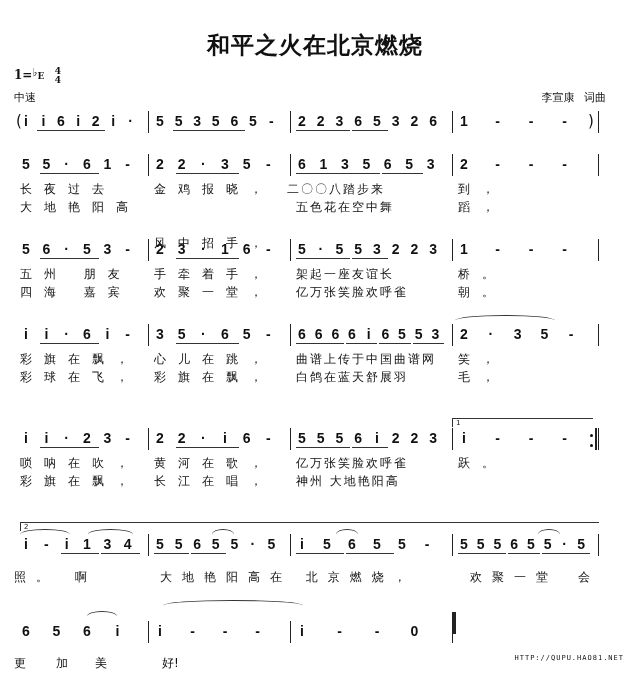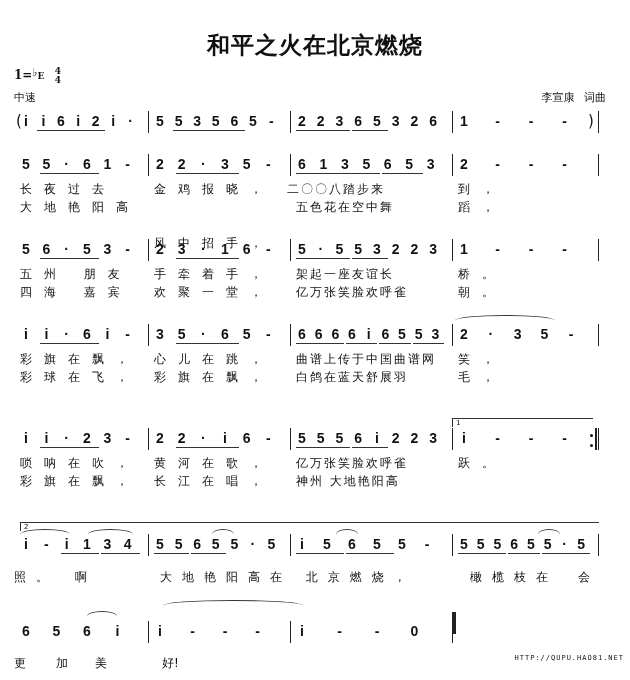--- a/index.html
+++ b/index.html
@@ -281,21 +281,21 @@
     <div class="ul" style="left: 508.25px; top: 553px; width: 31.5px;"></div>
     <div class="ul" style="left: 541.75px; top: 553px; width: 48.25px;"></div>
     <div class="barline" style="left: 148px; top: 534px; height: 22px;"></div>
     <div class="barline" style="left: 290px; top: 534px; height: 22px;"></div>
     <div class="barline" style="left: 452px; top: 534px; height: 22px;"></div>
     <div class="barline" style="left: 598px; top: 534px; height: 22px;"></div>
     <div class="lyric" style="left: 14px; top: 569px; letter-spacing: 10px;">照。</div>
     <div class="lyric" style="left: 75px; top: 569px; letter-spacing: 10px;">啊</div>
     <div class="lyric" style="left: 160px; top: 569px; letter-spacing: 10px;">大地艳阳高</div>
     <div class="lyric" style="left: 270px; top: 569px; letter-spacing: 10px;">在 北京燃烧，</div>
-    <div class="lyric" style="left: 470px; top: 569px; letter-spacing: 10px;">橄榄枝在</div>
+    <div class="lyric" style="left: 470px; top: 569px; letter-spacing: 10px;">欢聚一堂</div>
     <div class="lyric" style="left: 578px; top: 569px; letter-spacing: 10px;">会</div>
     <div class="note" style="left: 20px; top: 623px;">6</div>
     <div class="note" style="left: 50.5px; top: 623px;">5</div>
     <div class="note" style="left: 81px; top: 623px;">6</div>
     <div class="note" style="left: 111.5px; top: 623px;">i</div>
     <div class="note" style="left: 154px; top: 623px;">i</div>
     <div class="note" style="left: 186.5px; top: 623px;">-</div>
     <div class="note" style="left: 219px; top: 623px;">-</div>
     <div class="note" style="left: 251.5px; top: 623px;">-</div>
     <div class="note" style="left: 296px; top: 623px;">i</div>

